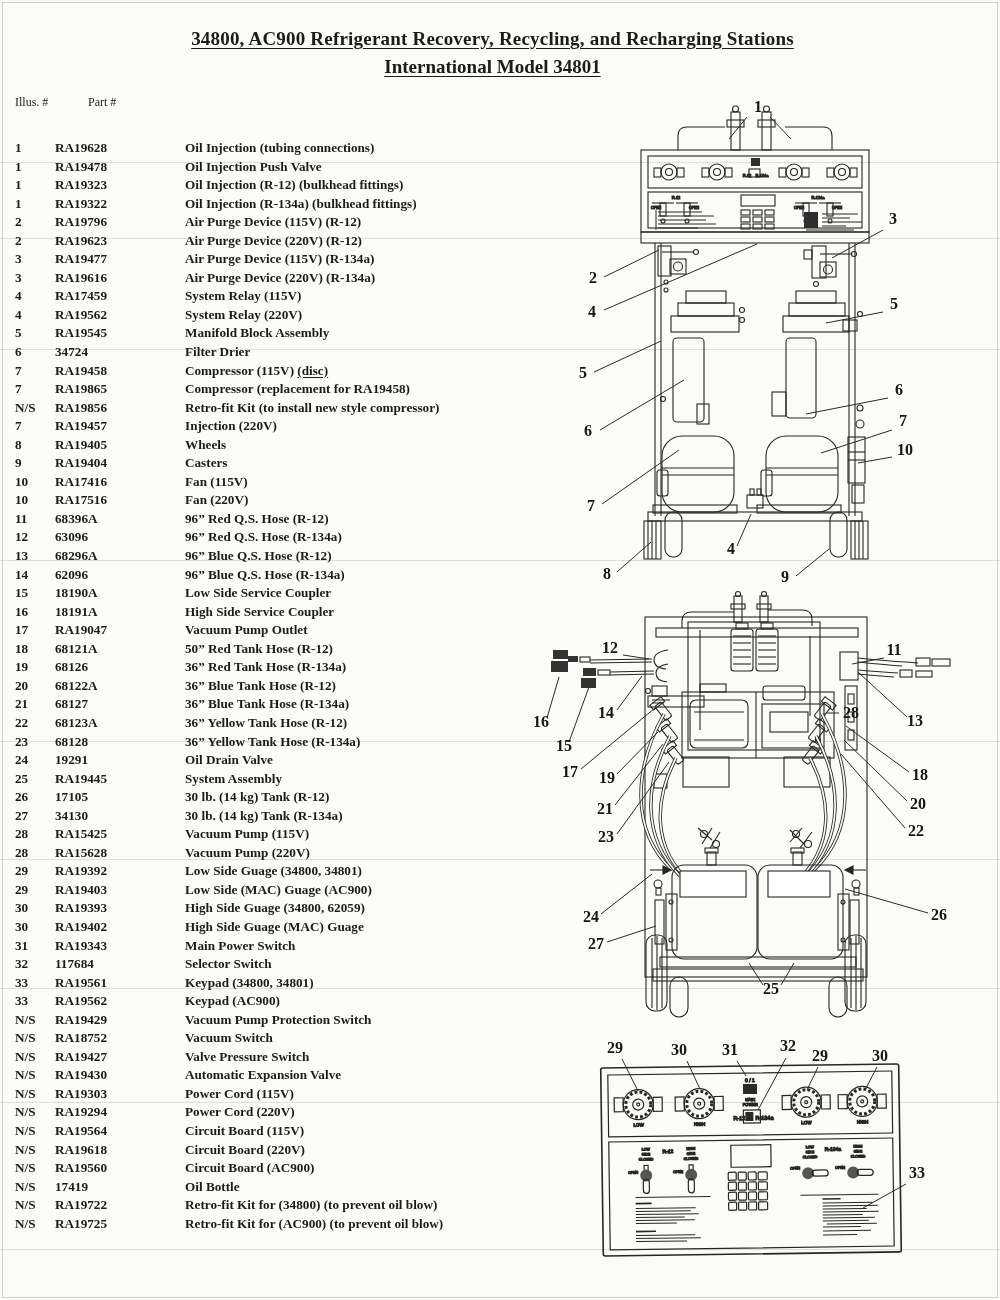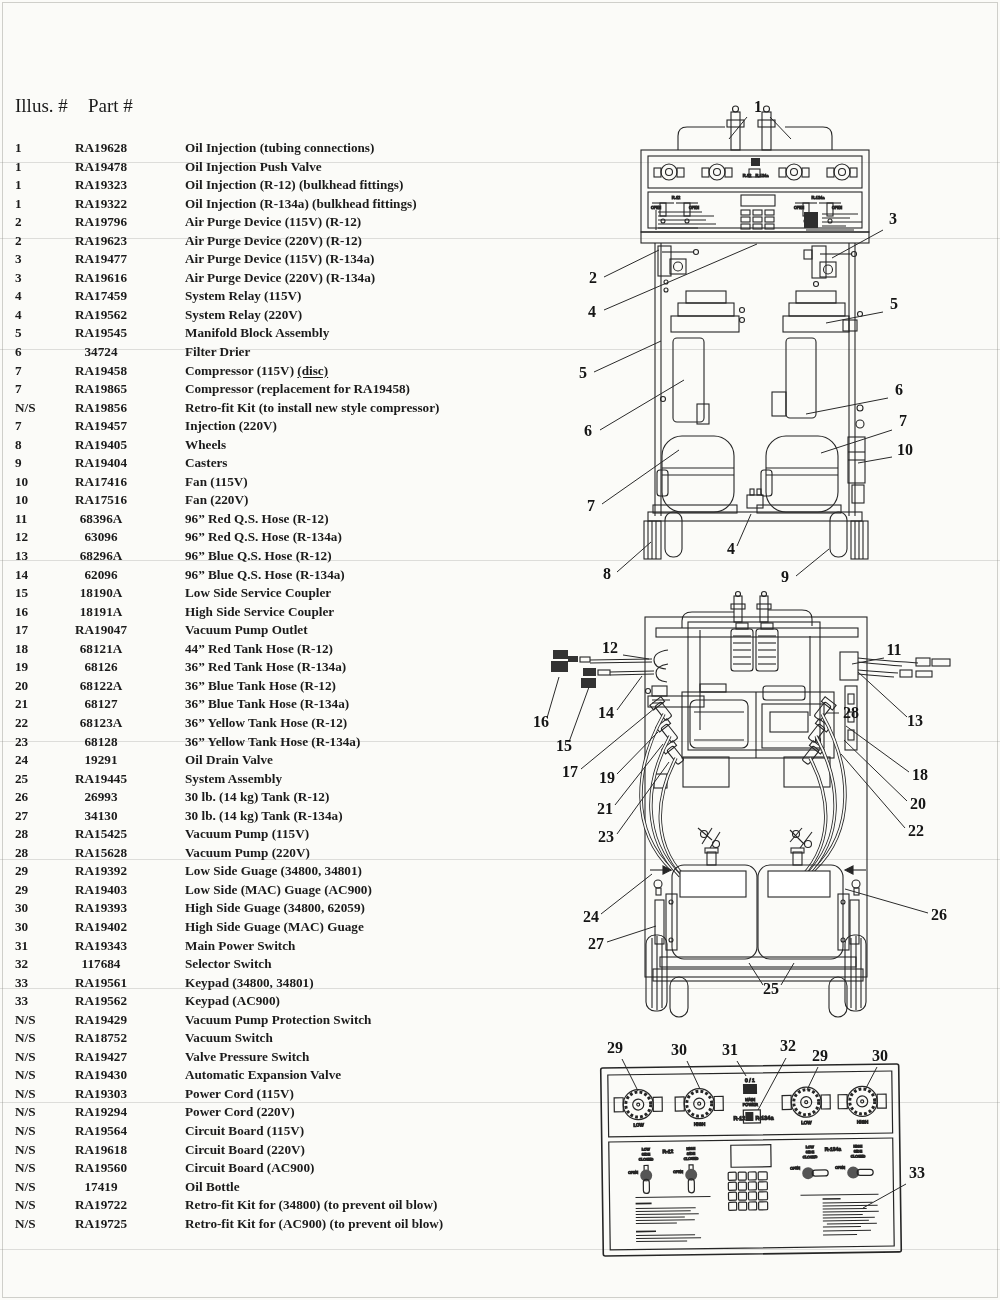--- a/index.html
+++ b/index.html
@@ -3,27 +3,27 @@
 <meta charset="utf-8">
 <style>
   html,body{margin:0;padding:0}
   body{width:1000px;height:1300px;position:relative;background:#fbfbf8;
        font-family:"Liberation Serif",serif;color:#1b1b1b;overflow:hidden}
   .page-border{position:absolute;inset:2px;border:1px solid #cfcfca;pointer-events:none}
   .scanline{position:absolute;left:0;width:100%;height:1px;background:rgba(130,130,128,.25)}
   .title{position:absolute;top:28px;left:0;width:985px;text-align:center;font-weight:bold}
   .t1{font-size:19px;text-decoration:underline;text-underline-offset:3px;letter-spacing:.2px}
   .t2{font-size:19px;text-decoration:underline;text-underline-offset:3px;margin-top:6px}
-  .hdr{position:absolute;top:95px;font-size:19px}
+  .hdr{position:absolute;top:95px;font-size:12px}
   .hdr-illus{left:15px}
   .hdr-part{left:88px}
   .ptable{position:absolute;left:0;top:139px;width:565px}
   .prow{position:relative;height:18.55px;line-height:18.6px;font-weight:bold;font-size:13.2px;white-space:nowrap}
   .c-illus{position:absolute;left:15px}
-  .c-part{position:absolute;left:55px;width:92px;text-align:center}
+  .c-part{position:absolute;left:55px;width:92px;text-align:left}
   .c-desc{position:absolute;left:185px}
   .c-desc u{text-underline-offset:2px}
   svg.diag{position:absolute;overflow:visible}
   .callout{font:bold 16px "Liberation Serif",serif;text-anchor:middle;fill:#151515}
   .leader{stroke:#2a2a2a;stroke-width:1}
   .tl{font-family:"Liberation Sans",sans-serif;fill:#222;text-anchor:middle}
   .t35{font-size:3.5px}.t4{font-size:4px}.t45{font-size:4.5px}.t5{font-size:5px}.t55{font-size:5.5px}
   .hoseO{fill:none;stroke:#272727;stroke-width:3.4}
   .hoseI{fill:none;stroke:#fbfbf8;stroke-width:1.7}
 </style>
@@ -35,20 +35,22 @@
 <div class="scanline" style="top:238px"></div>
 <div class="scanline" style="top:349px"></div>
 <div class="scanline" style="top:560px"></div>
 <div class="scanline" style="top:741px"></div>
 <div class="scanline" style="top:859px"></div>
 <div class="scanline" style="top:988px"></div>
 <div class="scanline" style="top:1102px"></div>
 <div class="scanline" style="top:1249px"></div>
 
 <div class="title">
+  <div class="t1">34800, AC900 Refrigerant Recovery, Recycling, and Recharging Stations</div>
+  <div class="t2">International Model 34801</div>
 </div>
 
 <div class="hdr hdr-illus">Illus. #</div>
 <div class="hdr hdr-part">Part #</div>
 
 <div class="ptable">
     <div class="prow">
       <span class="c-illus">1</span>
       <span class="c-part">RA19628</span>
       <span class="c-desc">Oil Injection (tubing connections)</span>
@@ -179,21 +181,21 @@
       <span class="c-desc">High Side Service Coupler</span>
     </div>
     <div class="prow">
       <span class="c-illus">17</span>
       <span class="c-part">RA19047</span>
       <span class="c-desc">Vacuum Pump Outlet</span>
     </div>
     <div class="prow">
       <span class="c-illus">18</span>
       <span class="c-part">68121A</span>
-      <span class="c-desc">44” Red Tank Hose (R-12)</span>
+      <span class="c-desc">50” Red Tank Hose (R-12)</span>
     </div>
     <div class="prow">
       <span class="c-illus">19</span>
       <span class="c-part">68126</span>
       <span class="c-desc">36” Red Tank Hose (R-134a)</span>
     </div>
     <div class="prow">
       <span class="c-illus">20</span>
       <span class="c-part">68122A</span>
       <span class="c-desc">36” Blue Tank Hose (R-12)</span>
@@ -218,21 +220,21 @@
       <span class="c-part">19291</span>
       <span class="c-desc">Oil Drain Valve</span>
     </div>
     <div class="prow">
       <span class="c-illus">25</span>
       <span class="c-part">RA19445</span>
       <span class="c-desc">System Assembly</span>
     </div>
     <div class="prow">
       <span class="c-illus">26</span>
-      <span class="c-part">26993</span>
+      <span class="c-part">17105</span>
       <span class="c-desc">30 lb. (14 kg) Tank (R-12)</span>
     </div>
     <div class="prow">
       <span class="c-illus">27</span>
       <span class="c-part">34130</span>
       <span class="c-desc">30 lb. (14 kg) Tank (R-134a)</span>
     </div>
     <div class="prow">
       <span class="c-illus">28</span>
       <span class="c-part">RA15425</span>

